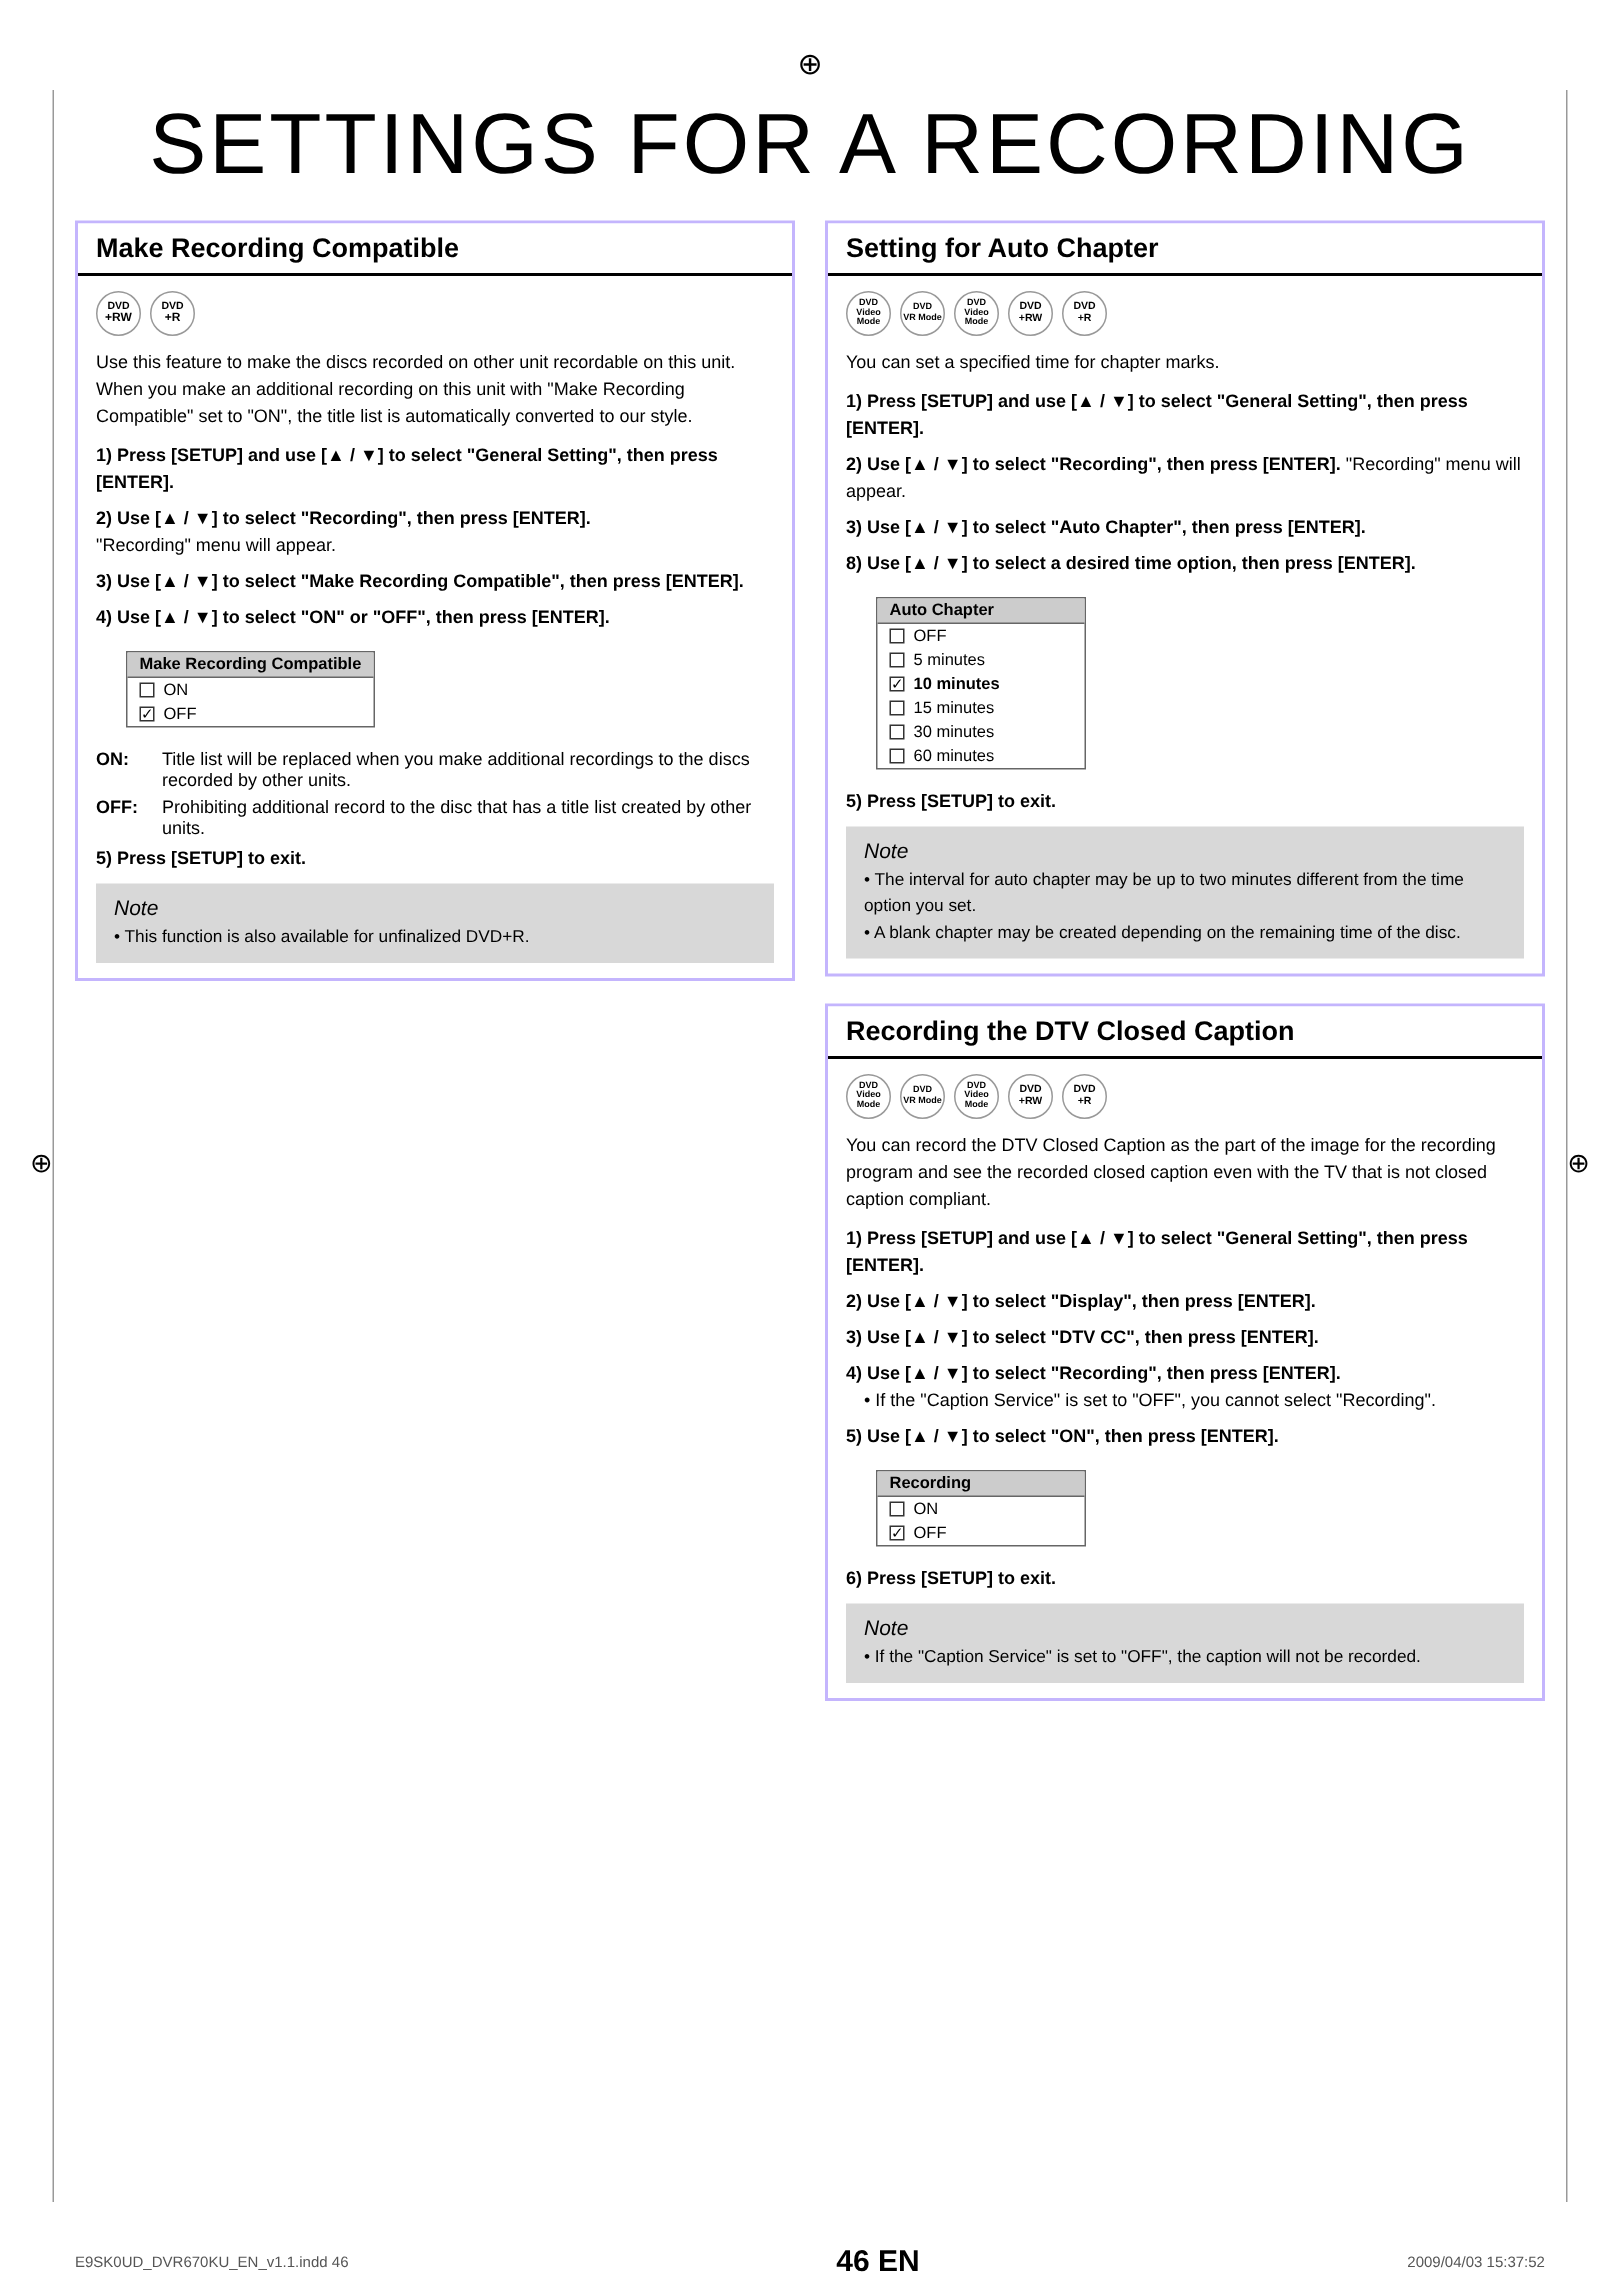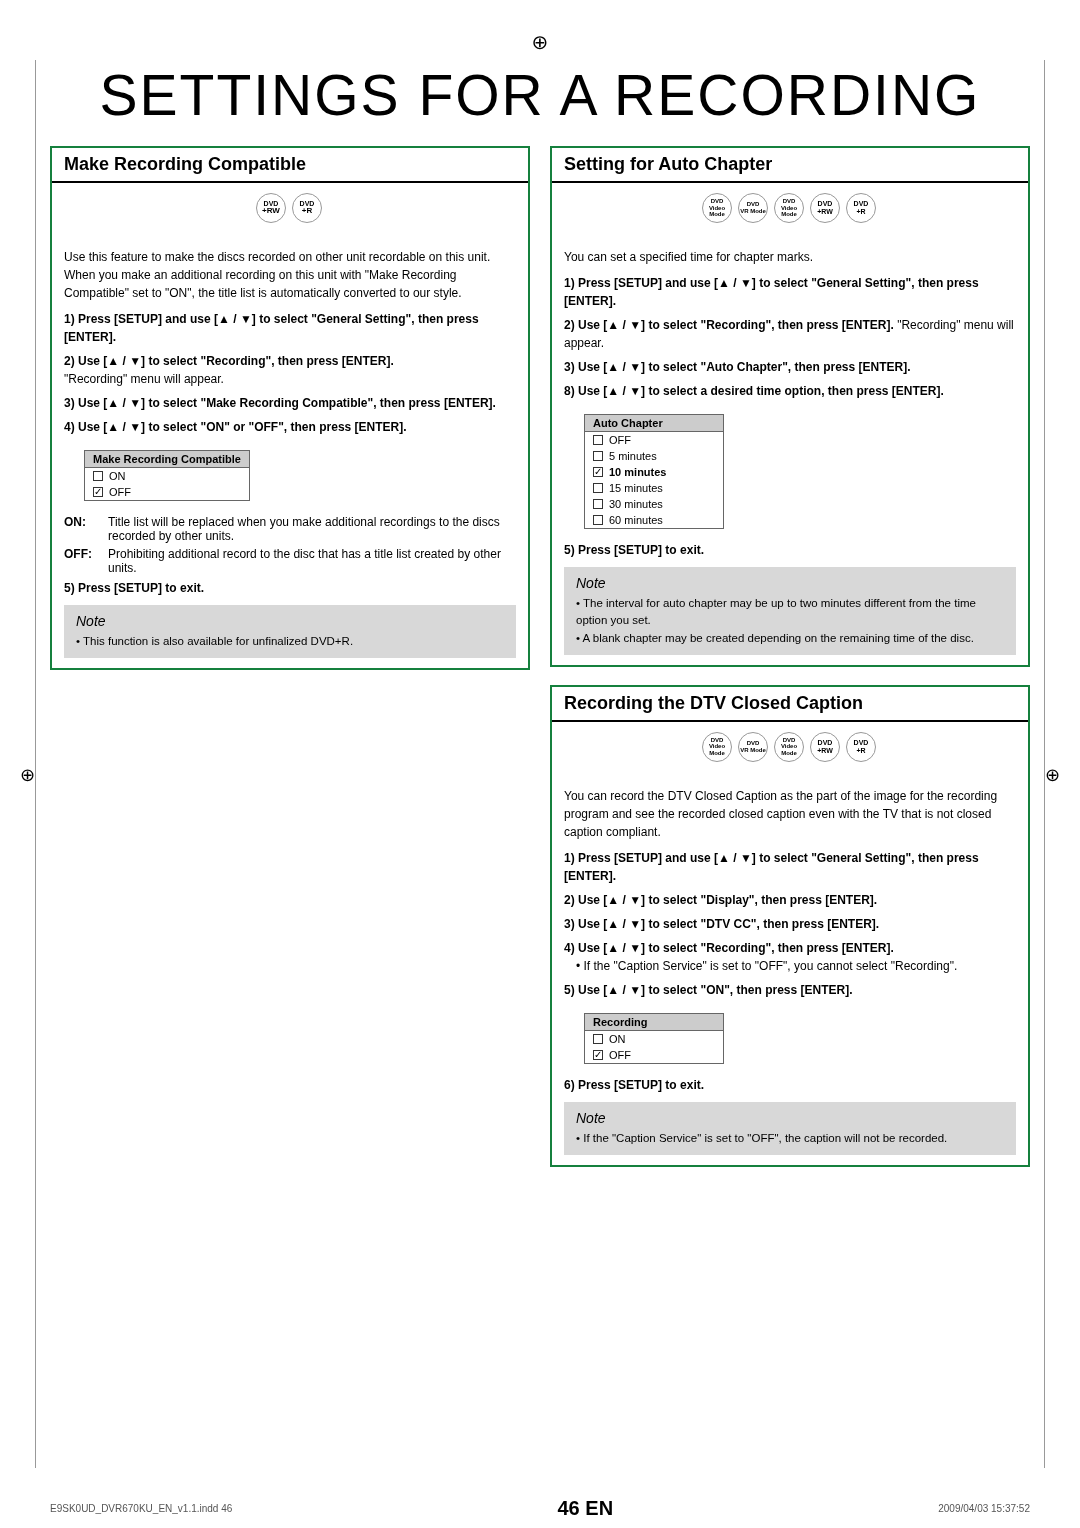--- a/index.html
+++ b/index.html
@@ -42,41 +42,40 @@
       align-items: flex-start;
     }
     .col-left {
       flex: 1;
     }
     .col-right {
       flex: 1;
     }
     
     .section-box {
-      border: 2px solid #15803d;
+      border: 2px solid #c4b5fd;
       padding: 0;
       margin-bottom: 18px;
     }
     .section-title {
       background: #fff;
       border-bottom: 2px solid #000;
       padding: 6px 12px;
       font-size: 18px;
       font-weight: bold;
     }
     .section-content {
       padding: 10px 12px;
     }
     
     .dvd-icons {
       display: flex;
       gap: 4px;
-      margin-bottom: 25px;
+      margin-bottom: 8px;
       align-items: center;
-      justify-content: center;
     }
     .dvd-logo {
       display: inline-flex;
       align-items: center;
       justify-content: center;
       border: 1.5px solid #999;
       border-radius: 50%;
       width: 30px;
       height: 30px;
       font-size: 7px;

